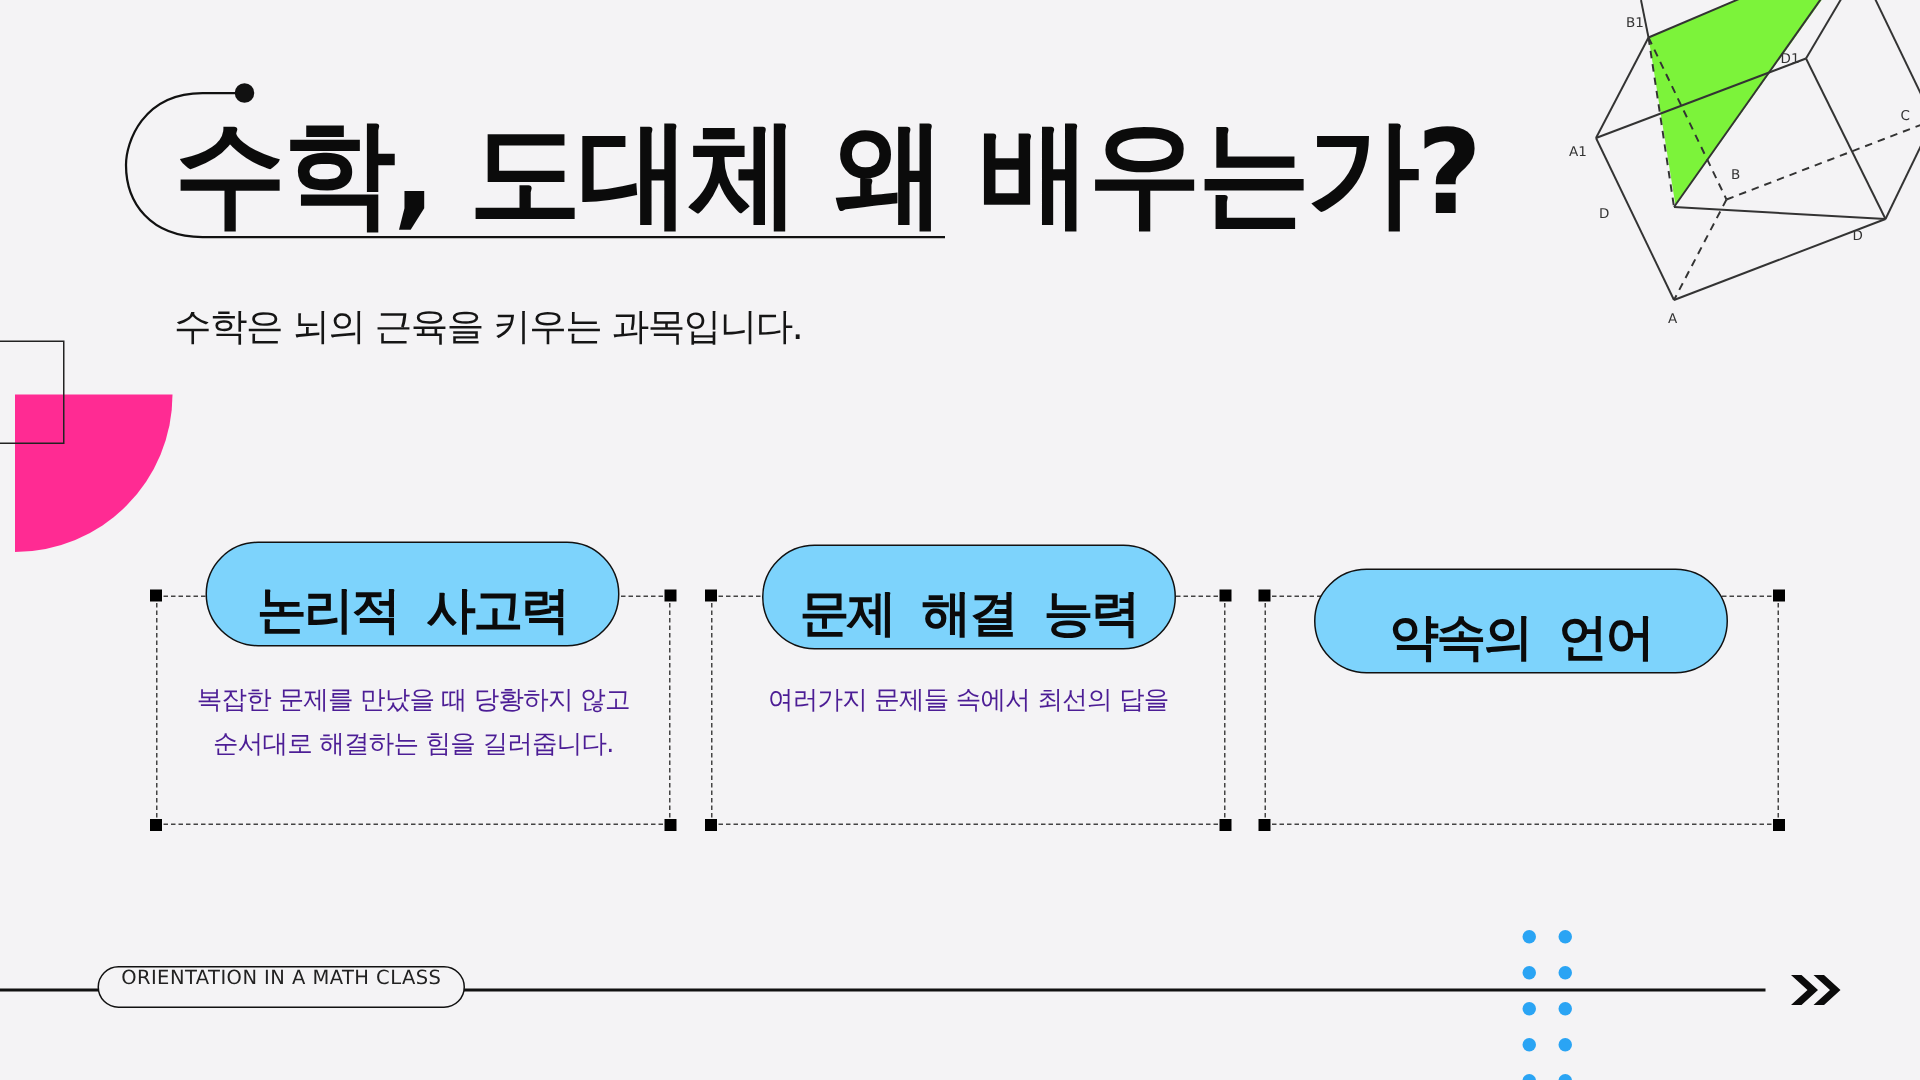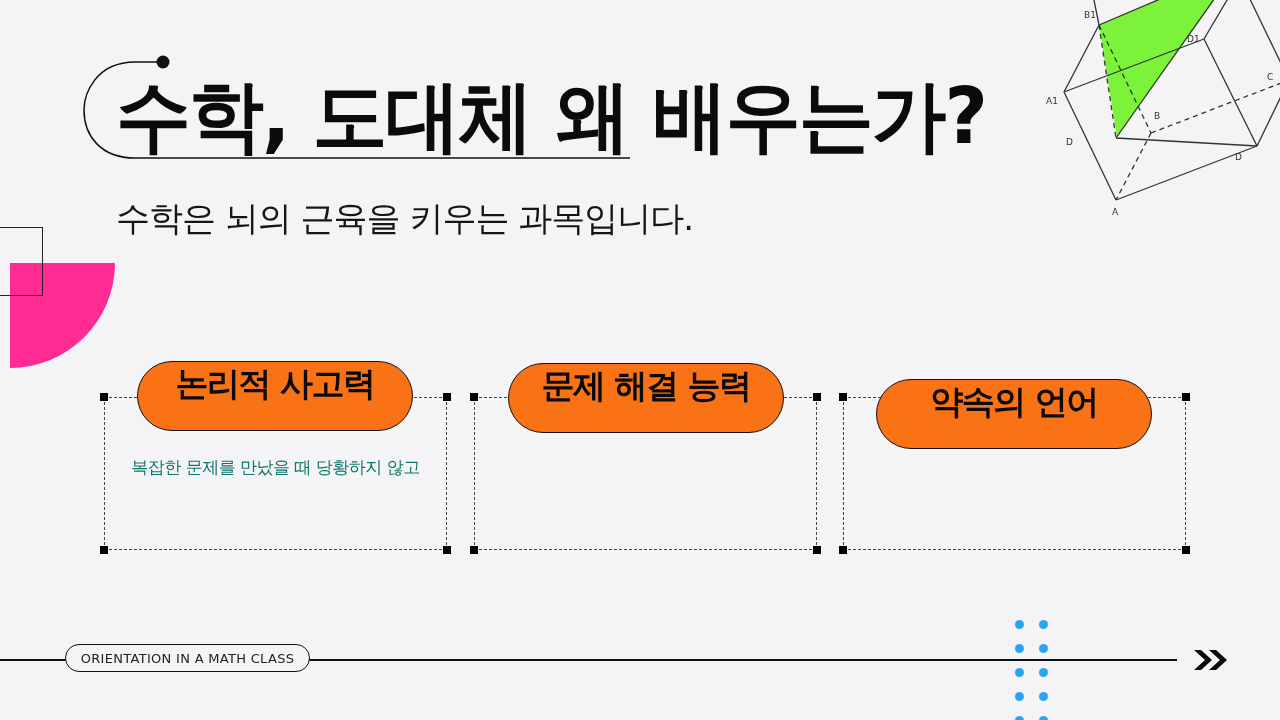--- a/index.html
+++ b/index.html
@@ -9,51 +9,51 @@
     font-family:"DejaVu Sans", "Liberation Sans", sans-serif;
     color:#111;
   }
   .abs { position:absolute; }
   .title {
     left:116px; top:66px; font-size:78px; font-weight:bold; letter-spacing:-2px;
     line-height:100px; white-space:nowrap; color:#0b0b0b;
     transform:scaleX(0.96); transform-origin:left center;
   }
   .subtitle {
-    left:116px; top:200px; font-size:34px; line-height:36px; white-space:nowrap;
+    left:116px; top:200px; font-size:25px; line-height:36px; white-space:nowrap;
     letter-spacing:-1px; color:#151515;
   }
   .pink-quarter {
     left:10px; top:263px; width:105px; height:105px;
     background:#ff2b93; border-bottom-right-radius:105px;
   }
   .outline-rect {
     left:-2px; top:227px; width:45px; height:69px;
     border:1.5px solid #222; box-sizing:border-box;
   }
   .card-box {
     border:1.3px dashed #444; box-sizing:border-box;
   }
   .corner {
     width:8px; height:8px; background:#000;
   }
   .card-pill {
     height:70px; border:1.5px solid #111; border-radius:35px; box-sizing:border-box;
-    background:#f97316; display:flex; align-items:flex-start; justify-content:center;
+    background:#7dd3fc; display:flex; align-items:flex-end; justify-content:center;font-family:Liberation Mono, monospace;
   }
   .card-pill span {
     font-size:33px; font-weight:bold; letter-spacing:-1.5px; white-space:nowrap; color:#0b0b0b;
   }
   .card-desc {
-    text-align:center; font-size:17px; line-height:29px; color:#0f766e; letter-spacing:-0.5px;
+    text-align:center; font-size:17px; line-height:29px; color:#4c1d95; letter-spacing:-0.5px;
   }
   .bottom-line { height:2px; background:#111; }
   .footer-pill {
     left:65px; top:644px; width:245px; height:28px; border:1.5px solid #111; border-radius:14px;
-    box-sizing:border-box; background:#f4f3f5; display:flex; align-items:center; justify-content:center;
+    box-sizing:border-box; background:#f4f3f5; display:flex; align-items:flex-start; justify-content:center;
   }
   .footer-pill span {
     font-family:"DejaVu Sans", sans-serif; font-size:13px; letter-spacing:0.3px; color:#222; white-space:nowrap;
   }
   .dot {
     width:9px; height:9px; border-radius:50%; background:#2aa4f4;
   }
   .chevrons {
     left:1192px; top:644px; width:40px; height:32px;
   }
@@ -110,31 +110,33 @@
 <div class="abs card-box" style="left:104px;top:397px;width:343px;height:153px"></div>
 <div class="abs corner" style="left:100px;top:393px"></div>
 <div class="abs corner" style="left:443px;top:393px"></div>
 <div class="abs corner" style="left:100px;top:546px"></div>
 <div class="abs corner" style="left:443px;top:546px"></div>
 <div class="abs card-pill" style="left:137px;top:361px;width:276px">
   <span>논리적 사고력</span>
 </div>
 <div class="abs card-desc" style="left:104px;top:453px;width:343px">
   <div>복잡한 문제를 만났을 때 당황하지 않고</div>
+  <div>순서대로 해결하는 힘을 길러줍니다.</div>
 </div>
 
 <div class="abs card-box" style="left:474px;top:397px;width:343px;height:153px"></div>
 <div class="abs corner" style="left:470px;top:393px"></div>
 <div class="abs corner" style="left:813px;top:393px"></div>
 <div class="abs corner" style="left:470px;top:546px"></div>
 <div class="abs corner" style="left:813px;top:546px"></div>
 <div class="abs card-pill" style="left:508px;top:363px;width:276px">
   <span>문제 해결 능력</span>
 </div>
 <div class="abs card-desc" style="left:474px;top:453px;width:343px">
+  <div>여러가지 문제들 속에서 최선의 답을</div>
 </div>
 
 <div class="abs card-box" style="left:843px;top:397px;width:343px;height:153px"></div>
 <div class="abs corner" style="left:839px;top:393px"></div>
 <div class="abs corner" style="left:1182px;top:393px"></div>
 <div class="abs corner" style="left:839px;top:546px"></div>
 <div class="abs corner" style="left:1182px;top:546px"></div>
 <div class="abs card-pill" style="left:876px;top:379px;width:276px">
   <span>약속의 언어</span>
 </div>

